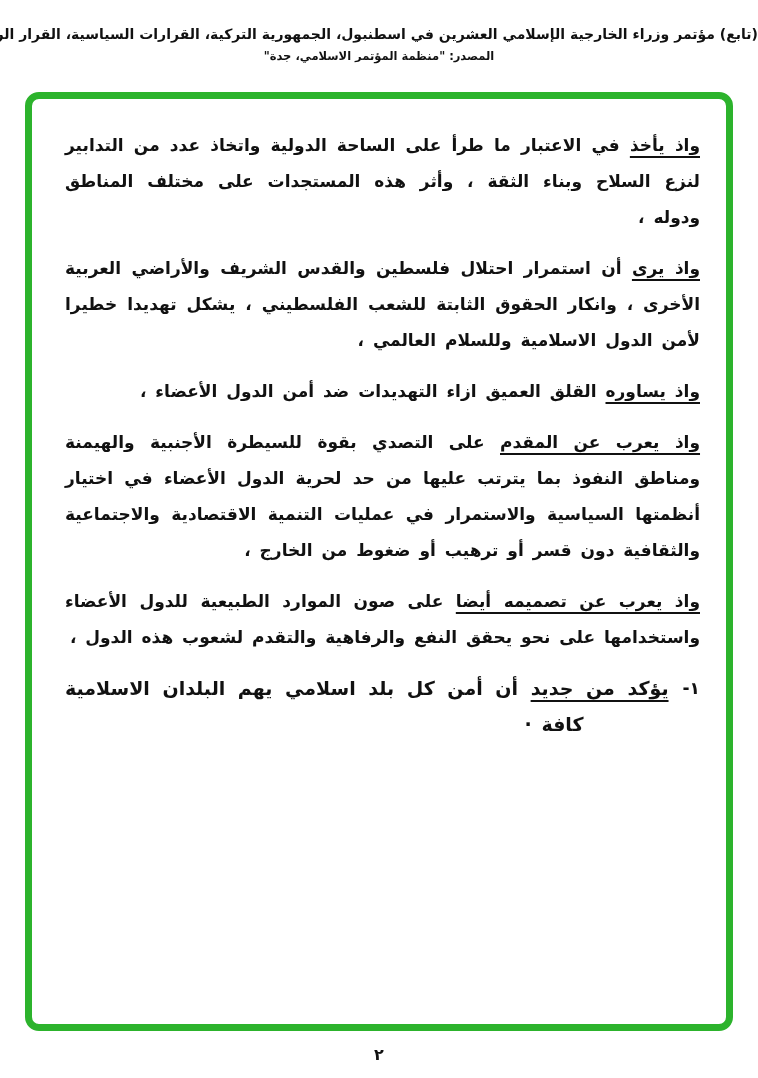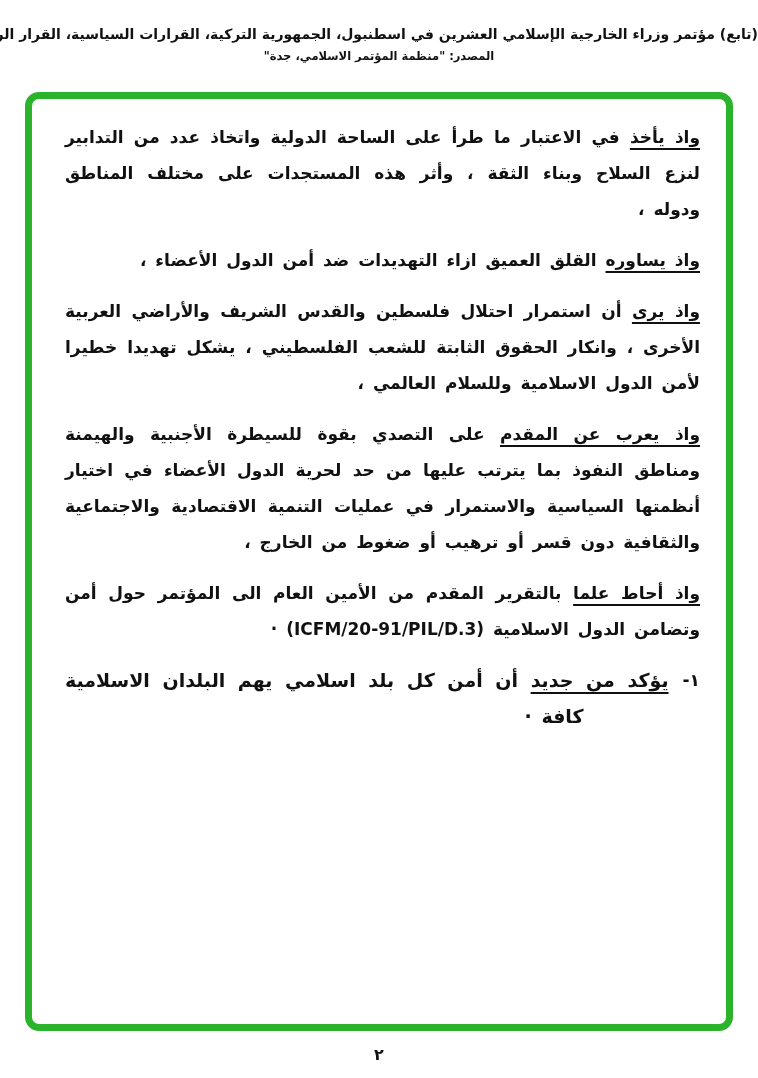--- a/index.html
+++ b/index.html
@@ -34,21 +34,21 @@
   }
   .content-box {
     position: absolute;
     top: 92px;
     left: 25px;
     width: 708px;
     height: 939px;
     box-sizing: border-box;
     border: 7px solid #0c4a6e;
     border-radius: 14px;
-    padding: 20px 26px 8px 33px;
+    padding: 28px 26px 8px 33px;
     background: #ffffff;
   }
   .para {
     font-size: 17px;
     font-weight: 600;
     line-height: 36px;
     text-align: justify;
     word-spacing: 3px;
     margin: 0 0 15px 0;
     direction: rtl;
@@ -98,29 +98,29 @@
 
   <div class="doc-header">
     <div class="line1">(تابع) مؤتمر وزراء الخارجية الإسلامي العشرين في اسطنبول، الجمهورية التركية، القرارات السياسية، القرار الرقم ١٣‏/‏٢٠-س</div>
     <div class="line2">المصدر: "منظمة المؤتمر الاسلامي، جدة"</div>
   </div>
 
   <div class="content-box" style="border-color: rgb(44, 179, 44);">
 
     <p class="para"><span class="lead">واذ يأخذ</span><span> في الاعتبار ما طرأ على الساحة الدولية واتخاذ عدد من التدابير لنزع السلاح وبناء الثقة ، وأثر هذه المستجدات على مختلف المناطق ودوله ،</span></p>
 
+    <p class="para"><span class="lead">واذ يرى</span><span> أن استمرار احتلال فلسطين والقدس الشريف والأراضي العربية الأخرى ، وانكار الحقوق الثابتة للشعب الفلسطيني ، يشكل تهديدا خطيرا لأمن الدول الاسلامية وللسلام العالمي ،</span></p>
+
     <p class="para"><span class="lead">واذ يساوره</span><span> القلق العميق ازاء التهديدات ضد أمن الدول الأعضاء ،</span></p>
-
-    <p class="para"><span class="lead">واذ يرى</span><span> أن استمرار احتلال فلسطين والقدس الشريف والأراضي العربية الأخرى ، وانكار الحقوق الثابتة للشعب الفلسطيني ، يشكل تهديدا خطيرا لأمن الدول الاسلامية وللسلام العالمي ،</span></p>
 
 
     <p class="para"><span class="lead">واذ يعرب عن المقدم</span><span> على التصدي بقوة للسيطرة الأجنبية والهيمنة ومناطق النفوذ بما يترتب عليها من حد لحرية الدول الأعضاء في اختيار أنظمتها السياسية والاستمرار في عمليات التنمية الاقتصادية والاجتماعية والثقافية دون قسر أو ترهيب أو ضغوط من الخارج ،</span></p>
 
+    <p class="para"><span class="lead">واذ يعرب عن تصميمه أيضا</span><span> على صون الموارد الطبيعية للدول الأعضاء واستخدامها على نحو يحقق النفع والرفاهية والتقدم لشعوب هذه الدول ،</span></p>
 
-    <p class="para"><span class="lead">واذ أحاط علما</span><span> بالتقرير المقدم من الأمين العام الى المؤتمر حول أمن وتضامن الدول الاسلامية (ICFM/20-91/PIL/D.3) ·</span></p>
 
     <div class="numbered-item">
       <span class="item-number">١-</span>
       <span class="item-body"><span class="lead">يؤكد من جديد</span><span> أن أمن كل بلد اسلامي يهم البلدان الاسلامية كافة ·</span></span>
     </div>
 
   </div>
 
   <div class="page-number">٢</div>
 

